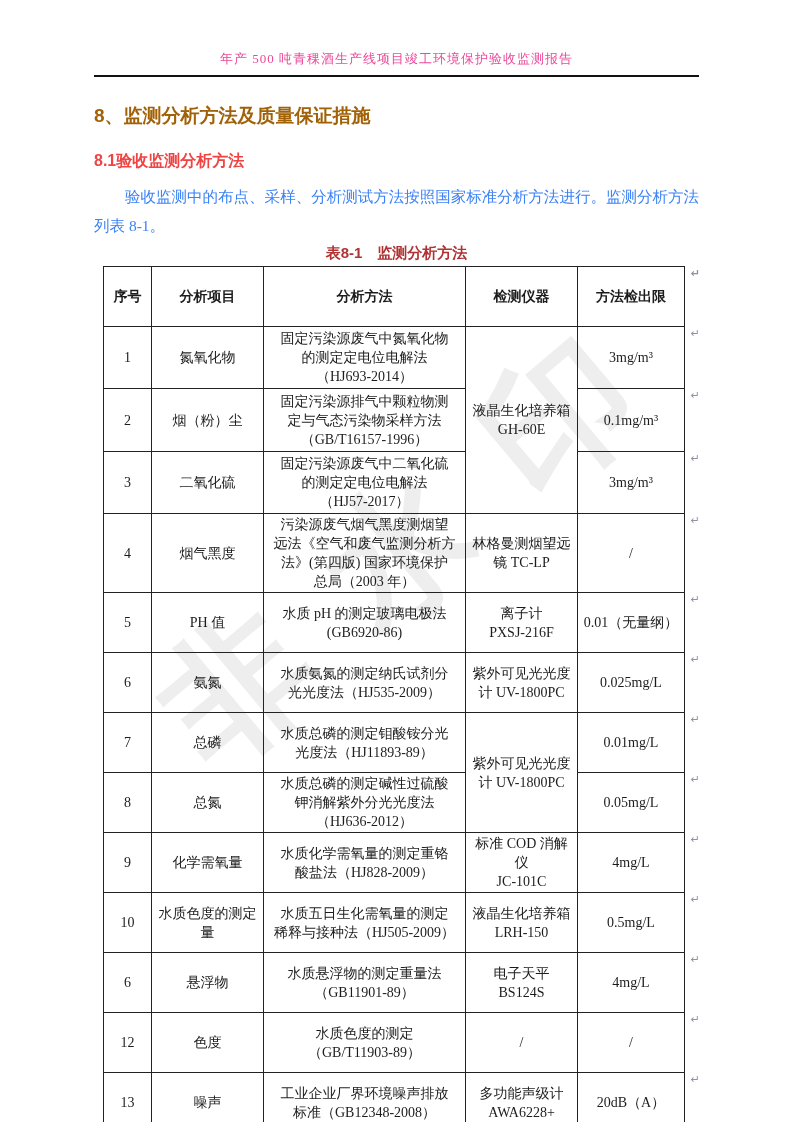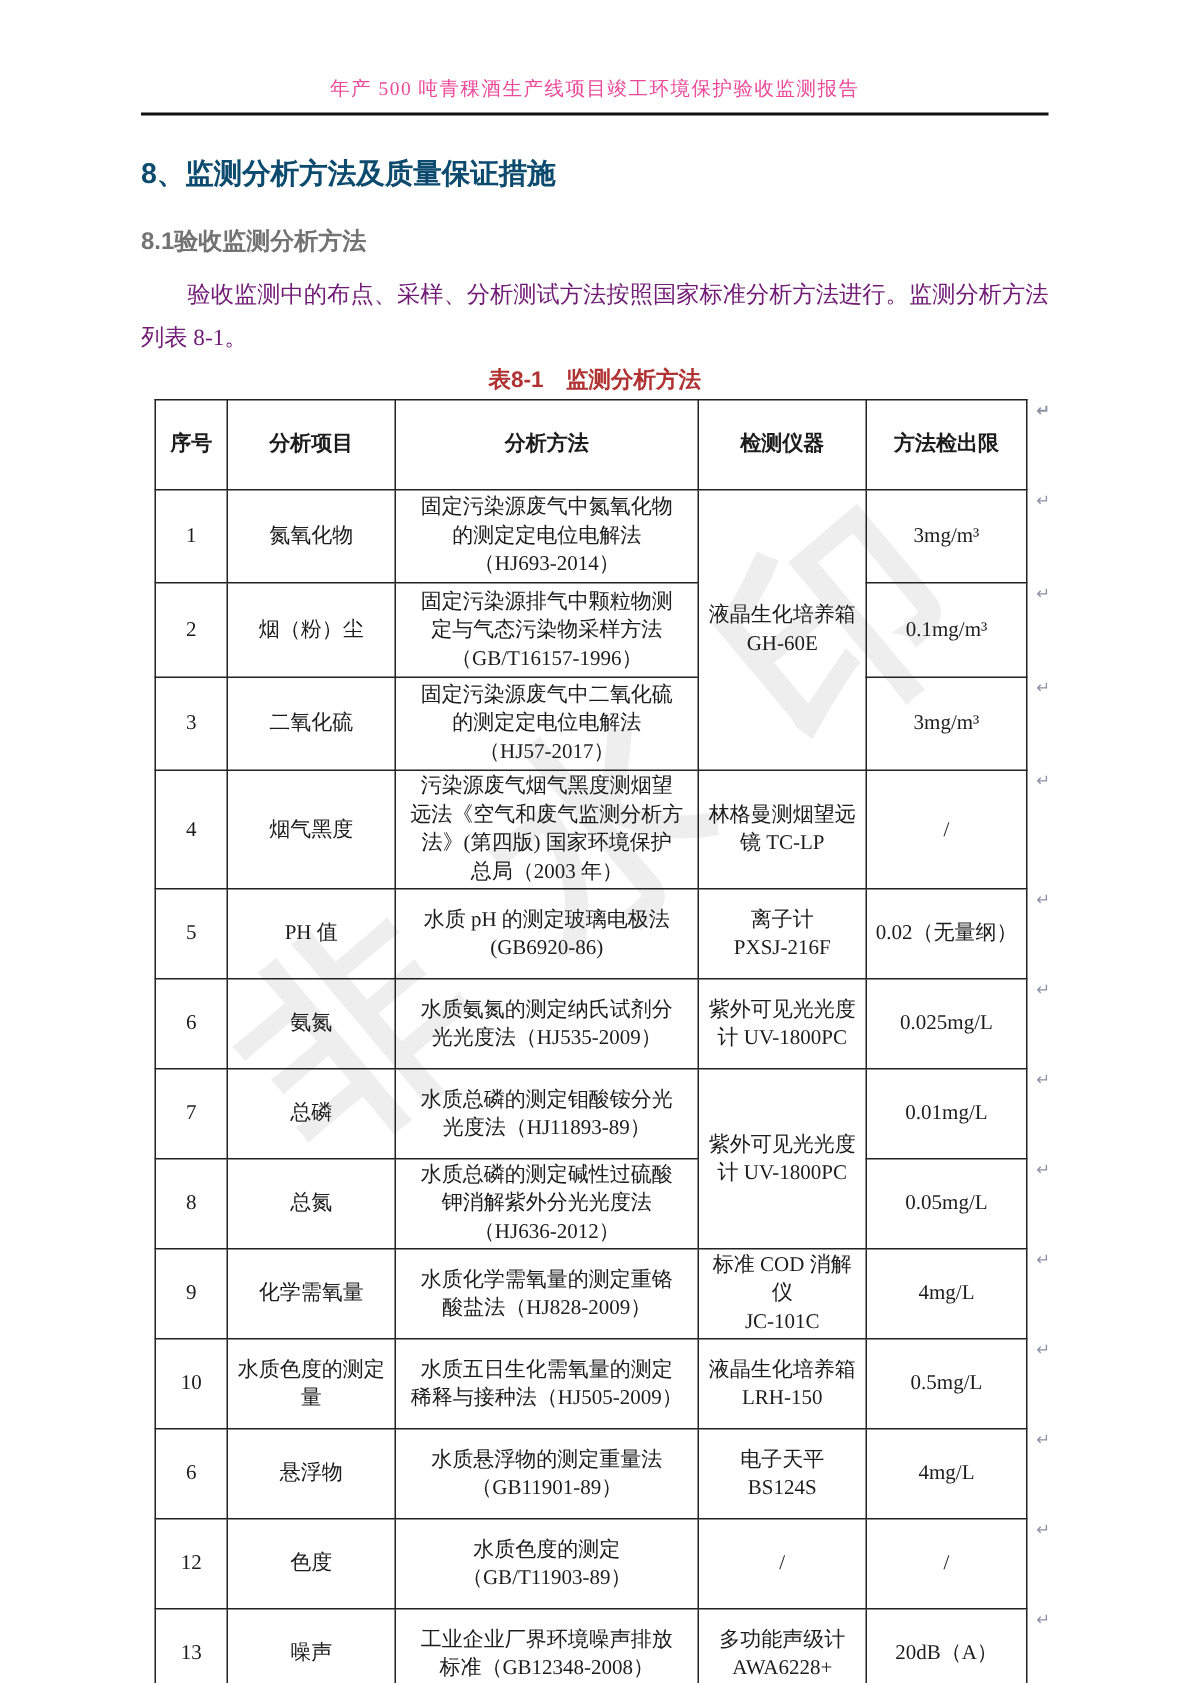--- a/index.html
+++ b/index.html
@@ -22,36 +22,36 @@
   .header-rule{
     margin-top:7px;
     border-bottom:2px solid #111111;
     height:0;
   }
   .sec-title{
     margin:26px 0 0 0;
     font-family:"Liberation Sans","DejaVu Sans",sans-serif;
     font-size:19px;
     font-weight:bold;
-    color:#0c4a6e;
+    color:#a16207;
   }
   .sub-title{
     margin:22px 0 0 0;
     font-family:"Liberation Sans","DejaVu Sans",sans-serif;
     font-size:16px;
     font-weight:bold;
-    color:#737373;
+    color:#ef4444;
   }
   .para{
     margin:10px 0 0 0;
     font-size:15.5px;
     line-height:29px;
     text-indent:2em;
     text-align:justify;
-    color:#701a75;
+    color:#3b82f6;
   }
   .tbl-caption{
     margin-top:4px;
     text-align:center;
     font-family:"Liberation Sans","DejaVu Sans",sans-serif;
     font-size:15px;
     font-weight:bold;
     color:#b03232;
   }
   table.analysis{
@@ -200,21 +200,21 @@
           </td>
         </tr>
         <tr>
           <td>5</td>
           <td>PH 值</td>
           <td>水质 pH 的测定玻璃电极法
 (GB6920-86)</td>
           <td>离子计
 PXSJ-216F</td>
           <td class="limit">
-            <span>0.02（无量纲）</span>
+            <span>0.01（无量纲）</span>
             <span class="pmark">↵</span>
           </td>
         </tr>
         <tr>
           <td>6</td>
           <td>氨氮</td>
           <td>水质氨氮的测定纳氏试剂分
 光光度法（HJ535-2009）</td>
           <td>紫外可见光光度
 计 UV-1800PC</td>

